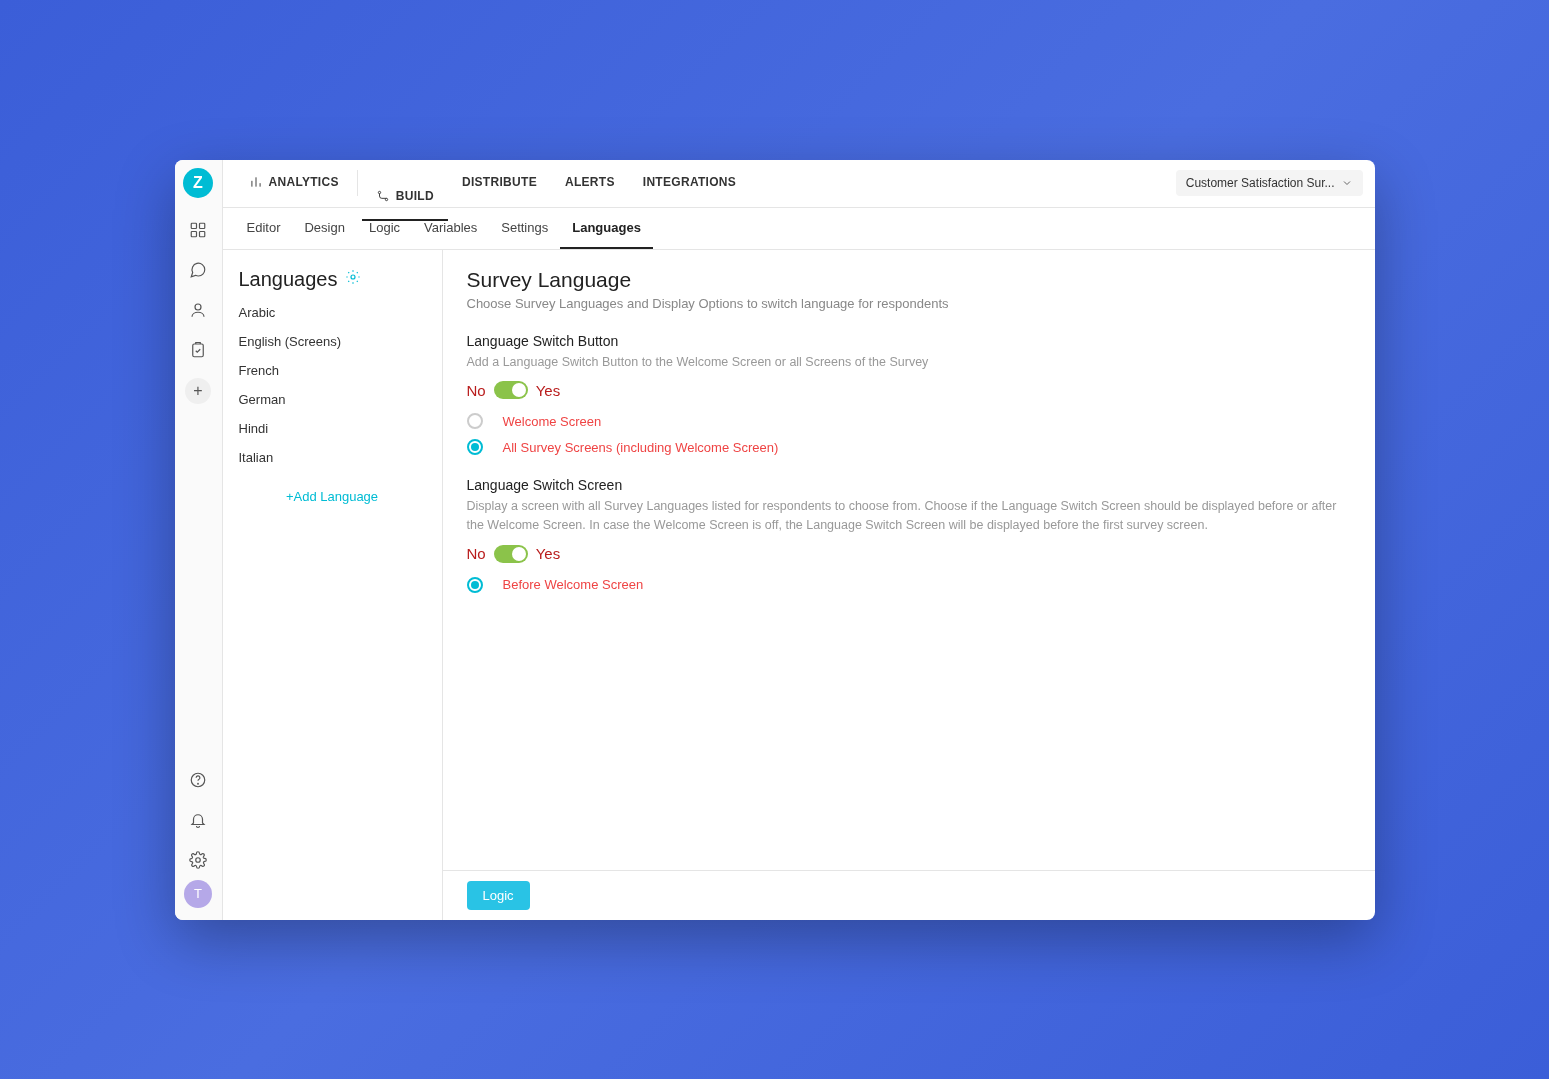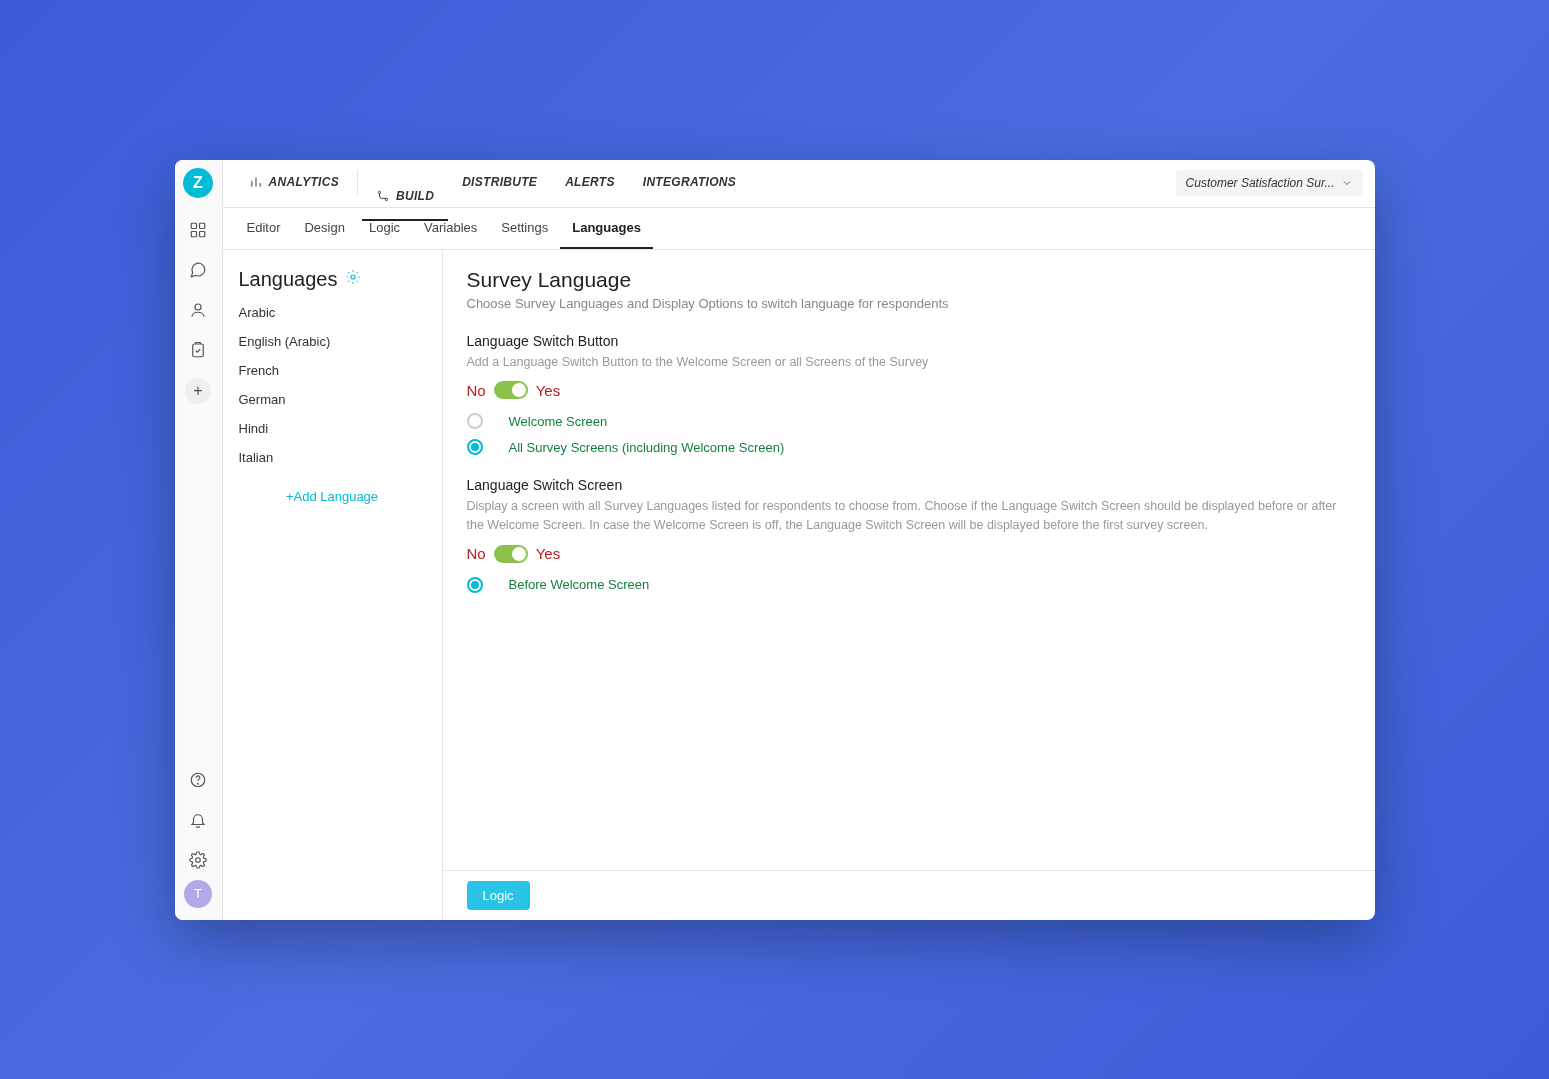--- a/index.html
+++ b/index.html
@@ -89,21 +89,20 @@
       flex-direction: column;
       min-width: 0;
     }
     
     .topnav {
       height: 48px;
       border-bottom: 1px solid #e5e5e5;
       display: flex;
       align-items: center;
       padding: 0 12px;
-      font-style: italic;
     }
     .topnav-item {
       display: flex;
       align-items: center;
       gap: 6px;
       padding: 0 14px;
       height: 100%;
       font-size: 12px;
       font-weight: 600;
       letter-spacing: 0.3px;
@@ -221,21 +220,21 @@
       font-size: 15px;
       color: #b91c1c;
     }
     .toggle {
       width: 34px; height: 18px; border-radius: 9px; background: #8bc34a; position: relative; cursor: pointer;
     }
     .toggle::after {
       content: ""; position: absolute; width: 14px; height: 14px; border-radius: 50%; background: #fff; top: 2px; right: 2px;
     }
     .radio-group { display: flex; flex-direction: column; gap: 10px; margin-bottom: 22px; }
-    .radio-row { display: flex; align-items: center; gap: 26px; font-size: 13px; color: #15803d; cursor: pointer; }
+    .radio-row { display: flex; align-items: center; gap: 20px; font-size: 13px; color: #ef4444; cursor: pointer; }
     .radio {
       width: 16px; height: 16px; border-radius: 50%; border: 2px solid #ccc; display: inline-block; position: relative; flex-shrink: 0;
     }
     .radio.checked { border-color: #00bcd4; }
     .radio.checked::after {
       content: ""; position: absolute; width: 8px; height: 8px; border-radius: 50%; background: #00bcd4; top: 50%; left: 50%; transform: translate(-50%,-50%);
     }
     .footer-bar {
       border-top: 1px solid #e5e5e5;
       padding: 10px 24px;
@@ -361,21 +360,21 @@
           <div class="lang-title">Languages</div>
           <div class="lang-gear">
             <svg viewBox="0 0 24 24">
                 <circle cx="12" cy="12" r="3"></circle>
                 <path d="M12 2v2M12 20v2M4.9 4.9l1.4 1.4M17.7 17.7l1.4 1.4M2 12h2M20 12h2M4.9 19.1l1.4-1.4M17.7 6.3l1.4-1.4"></path>
               </svg>
           </div>
         </div>
         <div class="lang-list">
           <div class="lang-item">Arabic</div>
-          <div class="lang-item">English (Arabic)</div>
+          <div class="lang-item">English (Screens)</div>
           <div class="lang-item">French</div>
           <div class="lang-item">German</div>
           <div class="lang-item">Hindi</div>
           <div class="lang-item">Italian</div>
         </div>
         <div class="add-lang">+Add Language</div>
       </div>
 
       <div class="main-pane">
         <div class="main-scroll">

